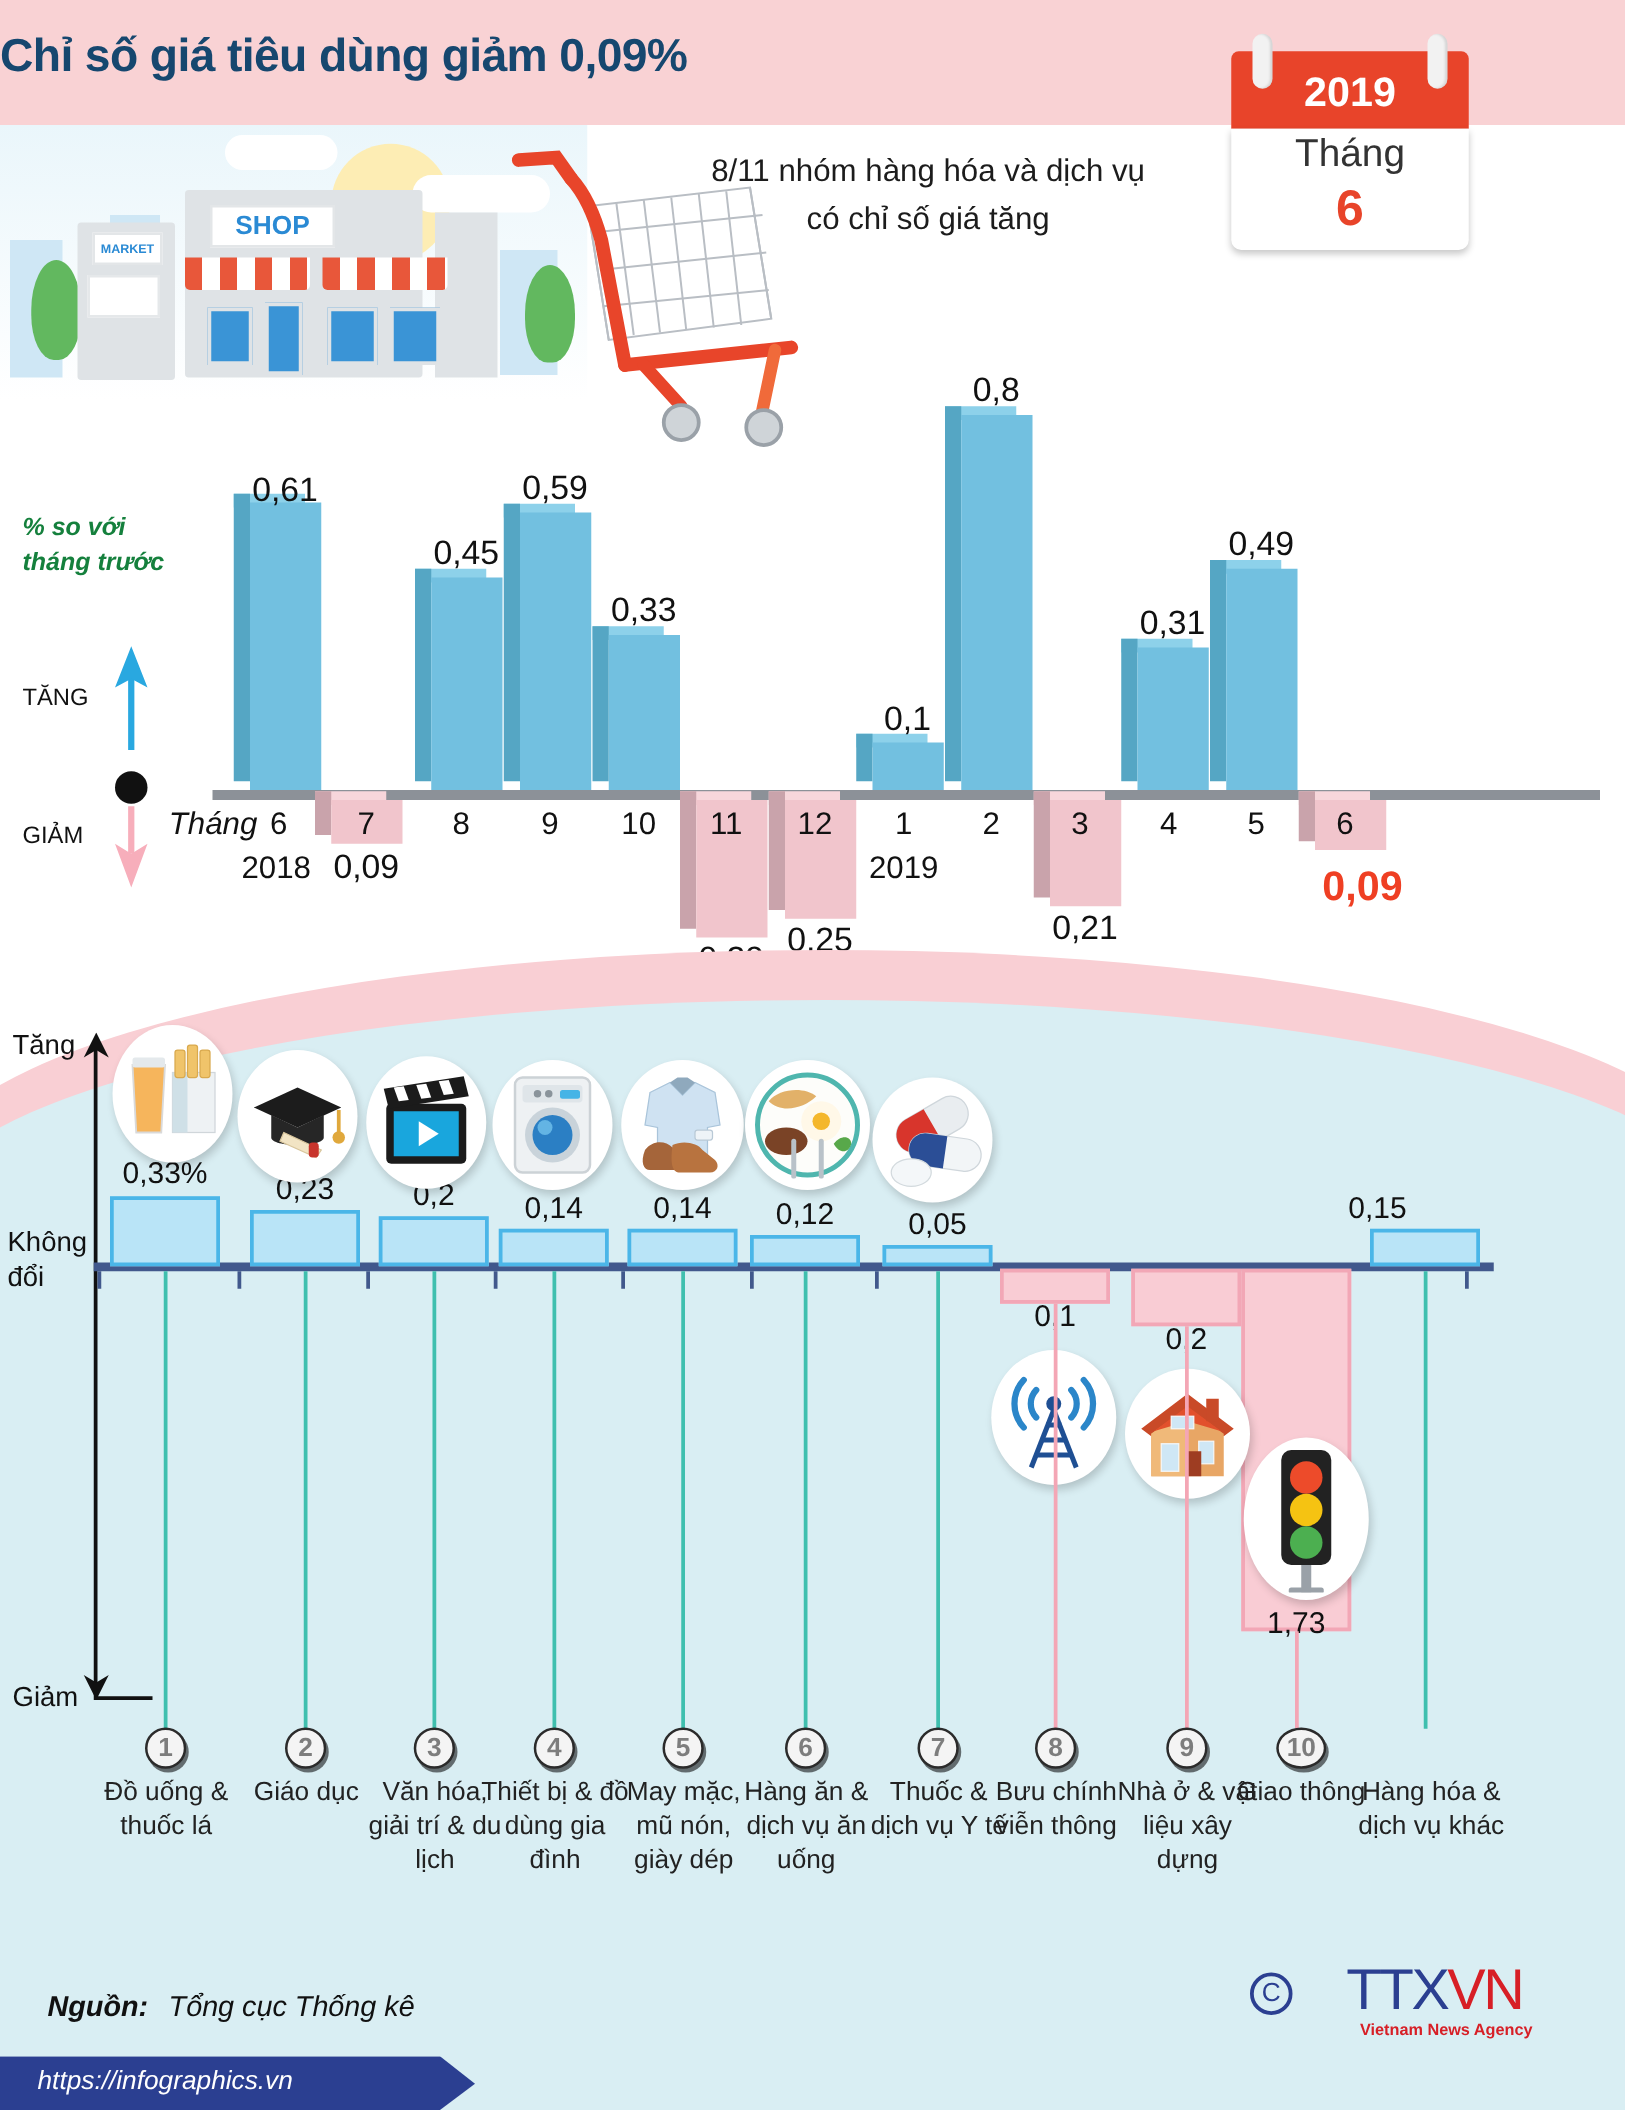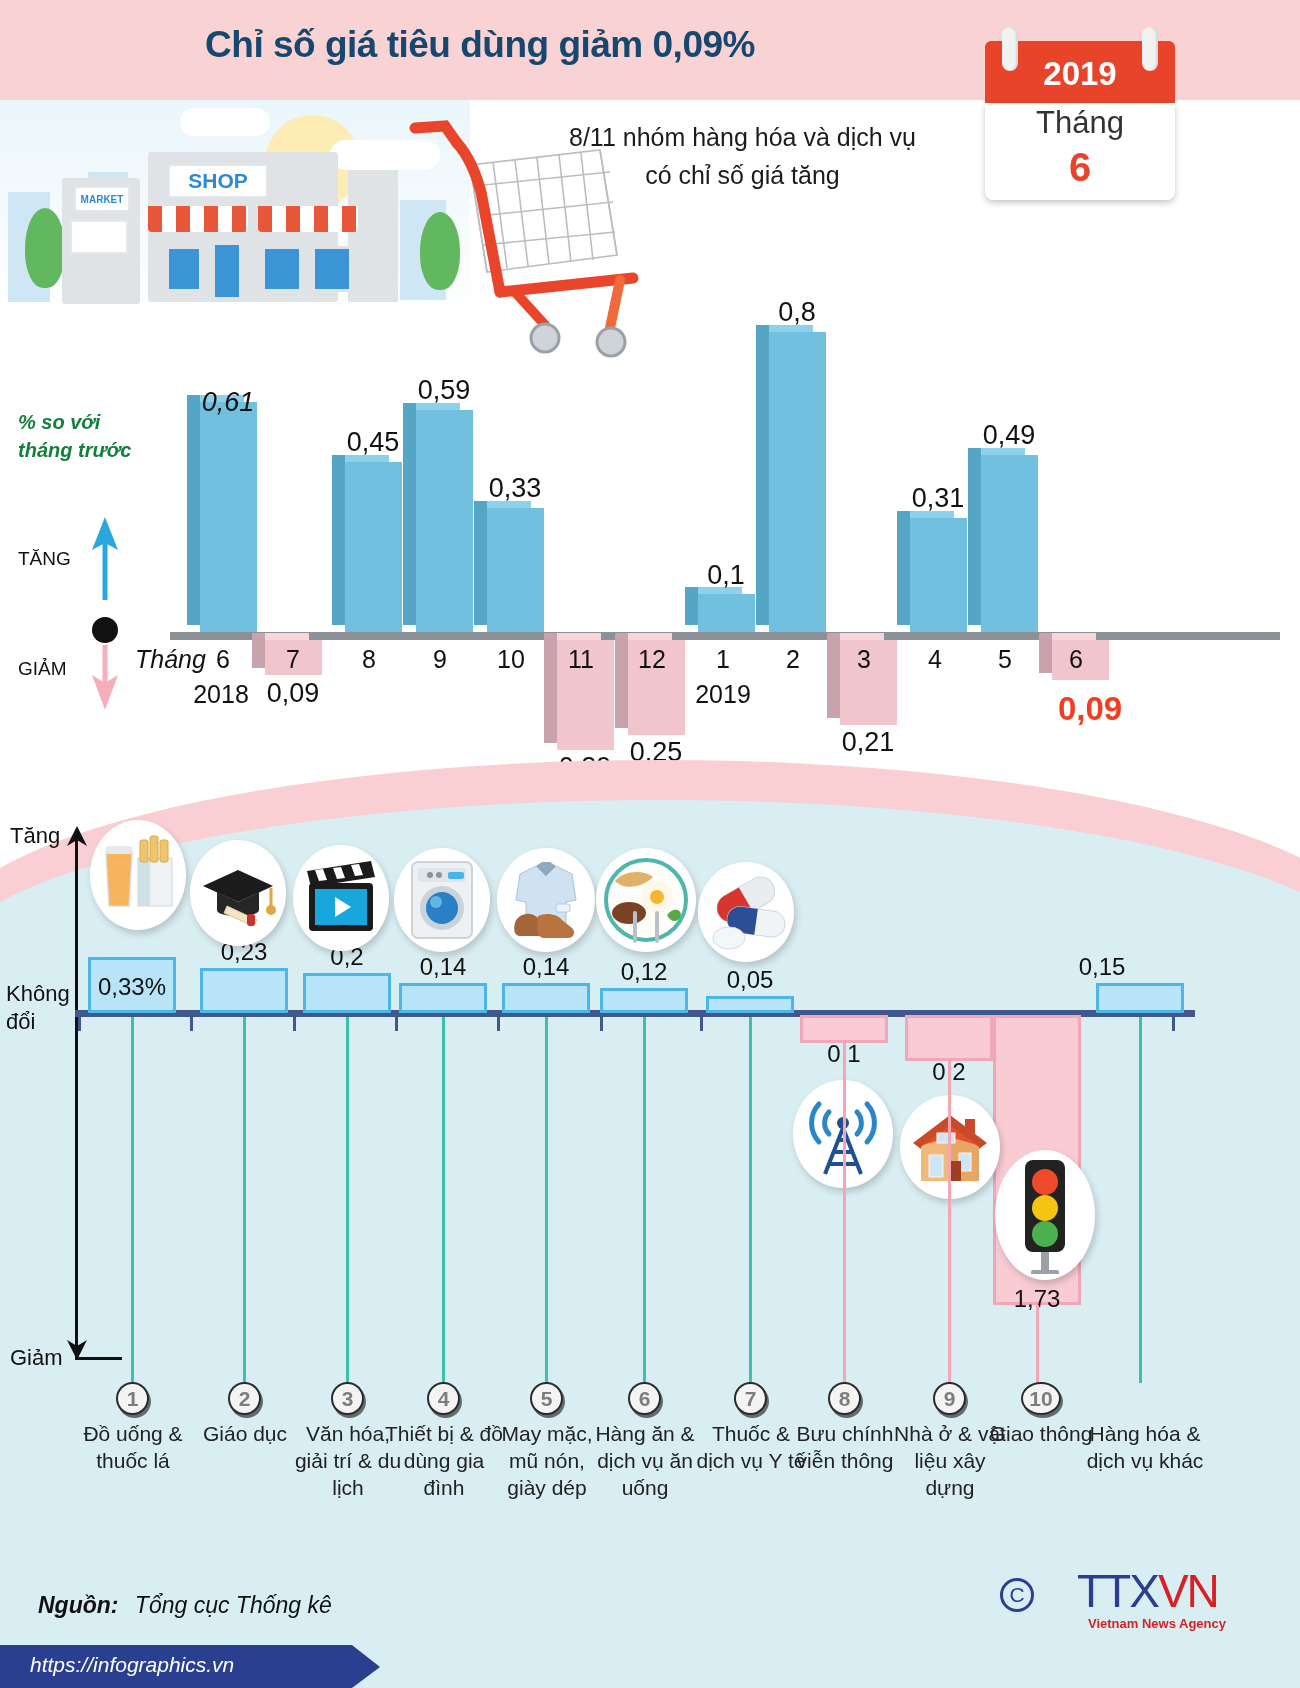--- a/index.html
+++ b/index.html
@@ -2,21 +2,21 @@
 <html><head>
 <meta charset="utf-8">
 <style>
   * { box-sizing: border-box; margin:0; padding:0; }
   body {
     width:1300px; height:1688px; position:relative; overflow:hidden;
     font-family:"Liberation Sans", sans-serif; background:#ffffff;
   }
   
   .header-band{position:absolute;left:0;top:0;width:1300px;height:100px;background:#f9d2d4;}
-  .title{position:absolute;left:0;top:24px;width:960px;text-align:center;
+  .title{position:absolute;left:0;top:24px;width:960px;
     font-size:37px;font-weight:bold;color:#16476f;letter-spacing:-0.5px;}
   
   .calendar{position:absolute;left:985px;top:25px;width:190px;height:175px;}
   .cal-top{position:absolute;left:0;top:16px;width:190px;height:62px;background:#e8442a;border-radius:6px 6px 0 0;}
   .cal-year{position:absolute;left:0;top:30px;width:190px;text-align:center;color:#fff;font-size:33px;font-weight:bold;}
   .cal-body{position:absolute;left:0;top:78px;width:190px;height:97px;background:#fff;border-radius:0 0 8px 8px;
     box-shadow:0 3px 6px rgba(0,0,0,.22);}
   .cal-thang{position:absolute;left:0;top:80px;width:190px;text-align:center;font-size:31px;color:#333;}
   .cal-num{position:absolute;left:0;top:120px;width:190px;text-align:center;font-size:40px;font-weight:bold;color:#e8442a;}
   .cal-ring{position:absolute;width:16px;height:44px;background:#f2f2f2;border-radius:8px;top:2px;
@@ -183,21 +183,21 @@
   </svg>
 </div>
 
 <div class="zeroline"></div>
 
 <div class="bar bar-up" style="left:200px;top:402px;width:57px;height:230px;">
   <div class="top"></div>
     <div class="side"></div>
     <div class="face"></div>
 </div>
-<div class="bv" style="left:183px;top:387px;font-style:italic;">0,61</div>
+<div class="bv" style="left:183px;top:377px;">0,61</div>
 
 <div class="bar bar-dn" style="left:265px;top:640px;width:57px;height:35px;">
   <div class="top"></div>
     <div class="side"></div>
     <div class="face"></div>
 </div>
 <div class="bv" style="left:248px;top:678px;">0,09</div>
 
 <div class="bar bar-up" style="left:345px;top:462px;width:57px;height:170px;">
   <div class="top"></div>
@@ -320,21 +320,21 @@
 <div class="tick" style="left:395px;"></div>
 <div class="tick" style="left:497px;"></div>
 <div class="tick" style="left:600px;"></div>
 <div class="tick" style="left:700px;"></div>
 <div class="tick" style="left:843px;"></div>
 <div class="tick" style="left:962px;"></div>
 <div class="tick" style="left:1065px;"></div>
 <div class="tick" style="left:1172px;"></div>
 
 <div class="cbar up" style="left:88px;top:957px;width:88px;height:56px;"></div>
-<div class="clabel" style="left:77px;top:925px;margin-top:48px;">0,33%</div>
+<div class="clabel" style="left:77px;top:925px;">0,33%</div>
 
 <div class="cbar up" style="left:200px;top:968px;width:88px;height:45px;"></div>
 <div class="clabel" style="left:189px;top:938px;">0,23</div>
 
 <div class="cbar up" style="left:303px;top:973px;width:88px;height:40px;"></div>
 <div class="clabel" style="left:292px;top:943px;">0,2</div>
 
 <div class="cbar up" style="left:399px;top:983px;width:88px;height:30px;"></div>
 <div class="clabel" style="left:388px;top:953px;">0,14</div>
 

